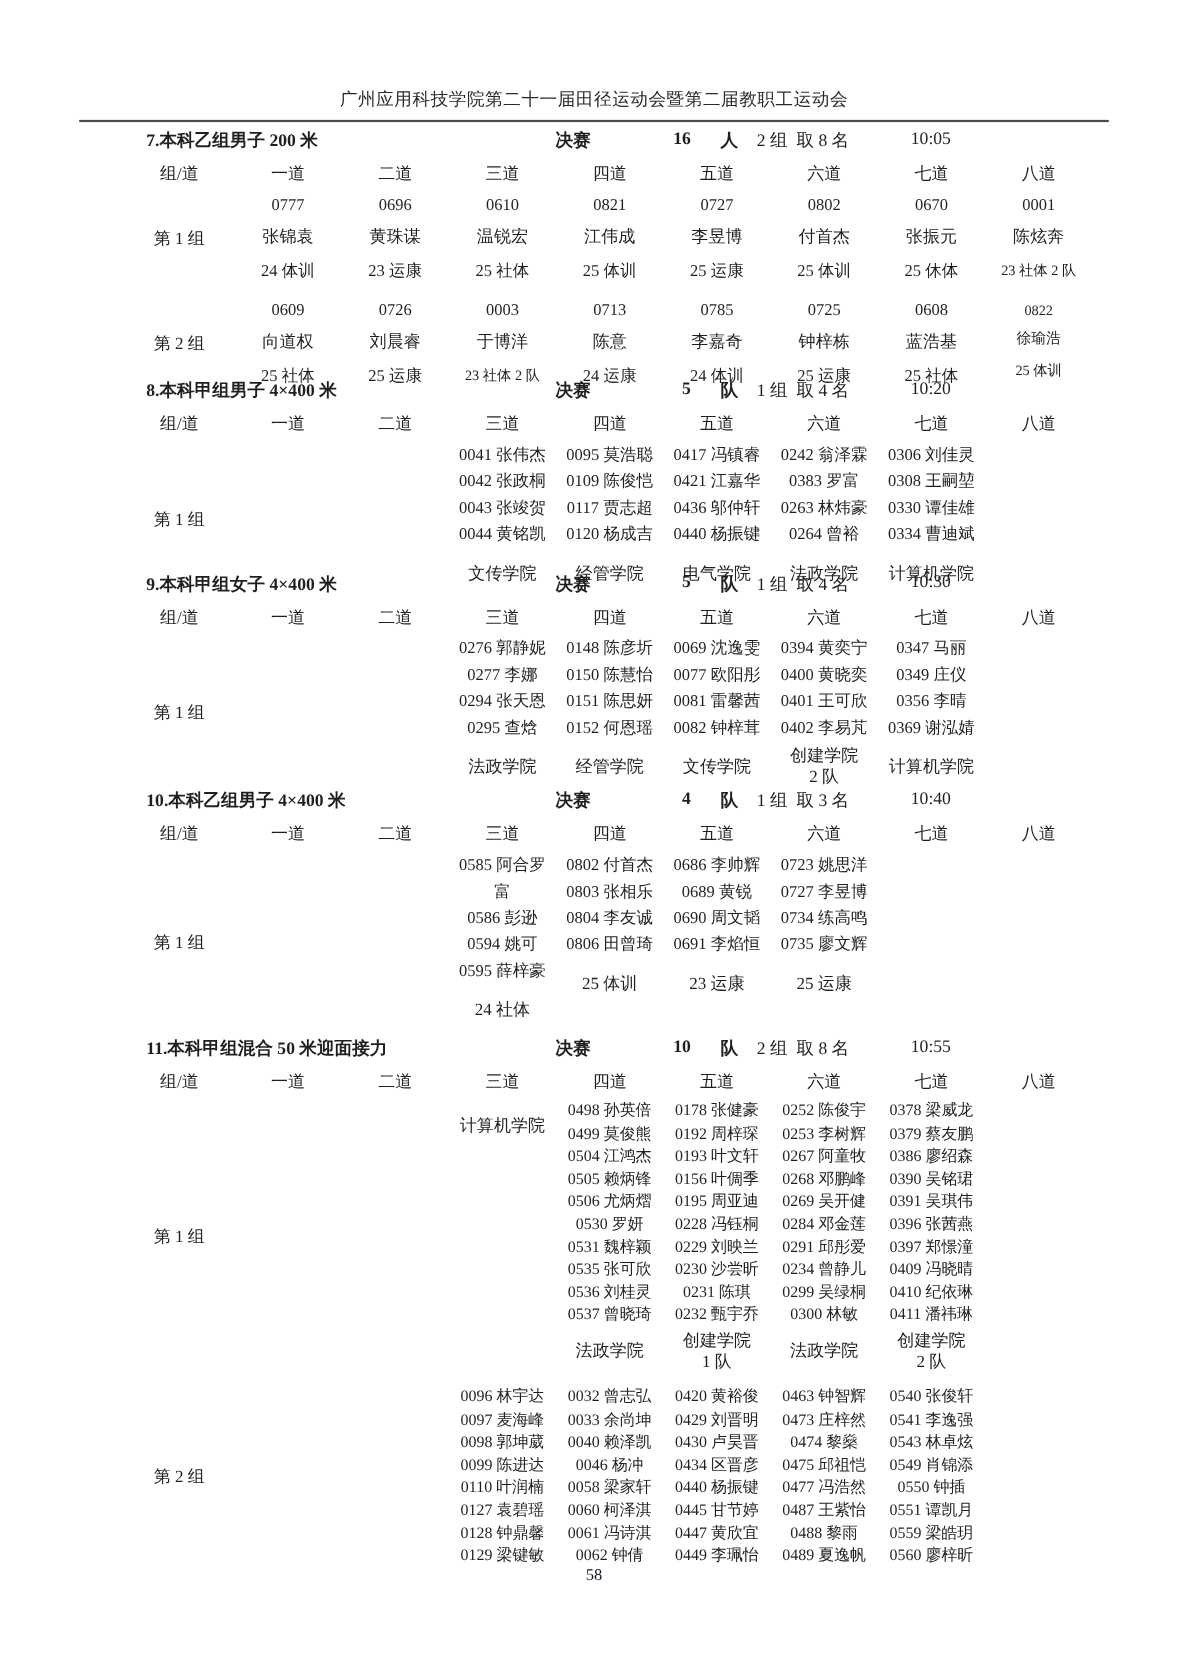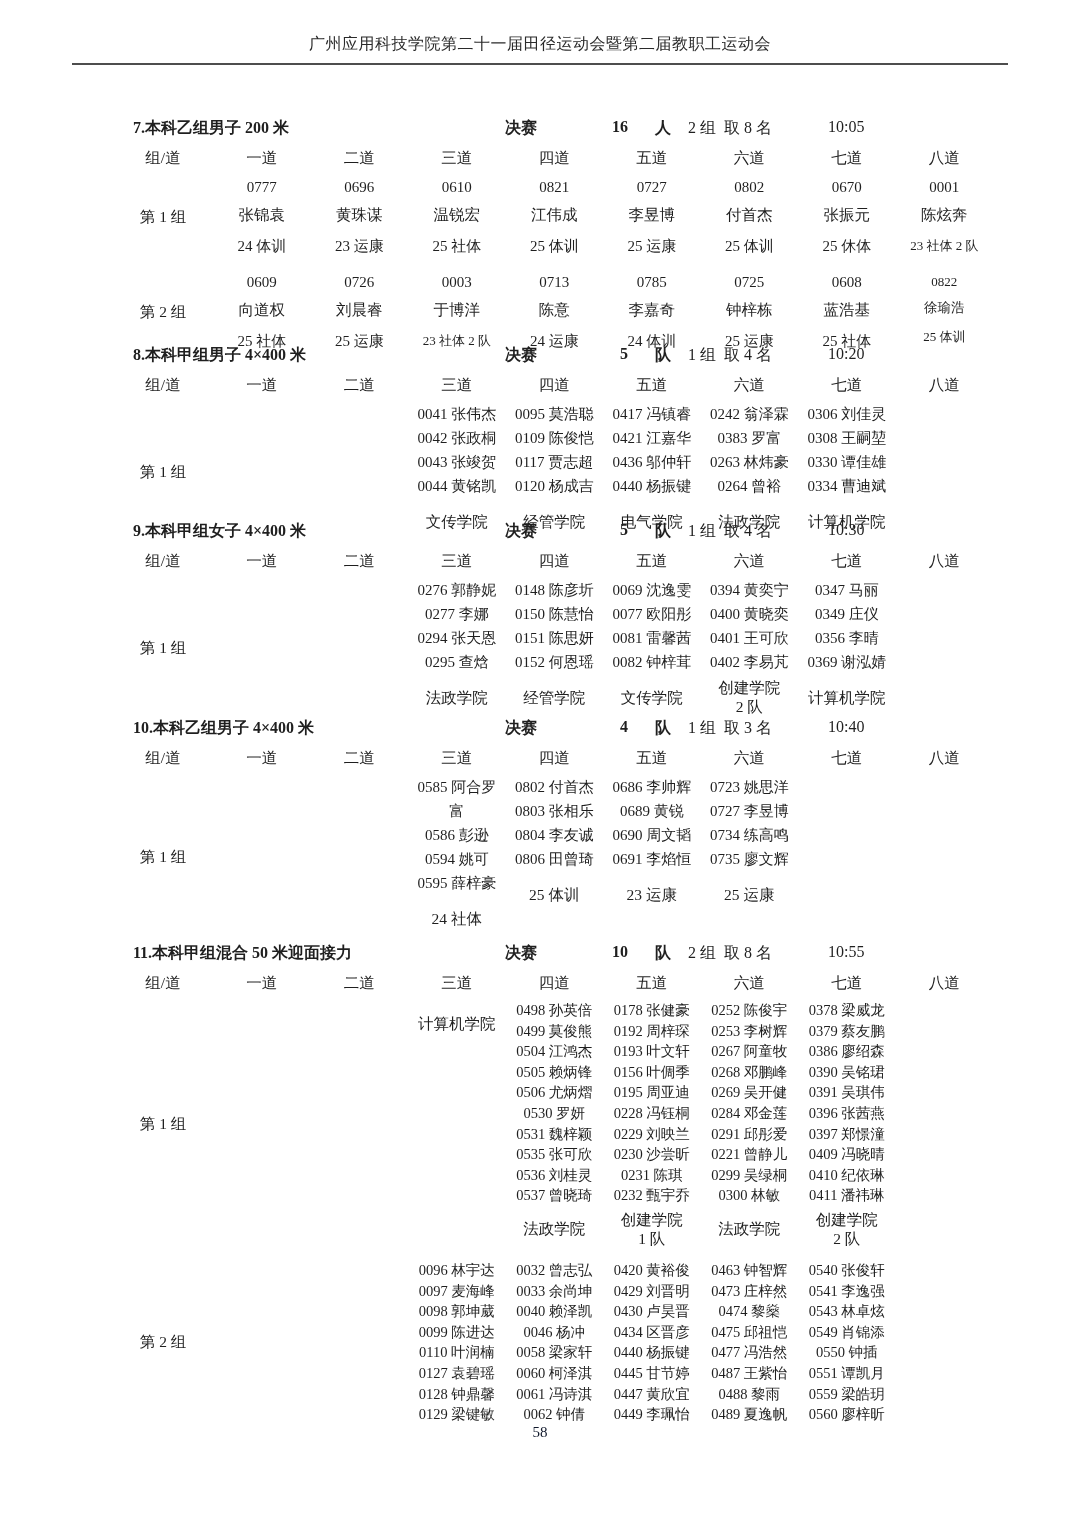--- a/index.html
+++ b/index.html
@@ -2,21 +2,21 @@
 <html><head>
 <meta charset="utf-8">
 <style>
   html,body{margin:0;padding:0;}
   body{
     width:1080px;height:1515px;background:#ffffff;color:#1f1f1f;
     font-family:"Liberation Serif","DejaVu Serif",serif;
     position:relative;overflow:hidden;
   }
   .page-header{
-    text-align:center;padding-top:34px;font-size:16px;letter-spacing:.5px;color:#2a2a2a;
+    text-align:center;padding-top:80px;font-size:16px;letter-spacing:.5px;color:#2a2a2a;
   }
   .header-rule{
     margin:8px 72px 0 72px;border-top:2px solid #4d4d4d;height:0;
   }
   .content{
     position:absolute;left:113px;top:0;width:880px;height:1134px;
   }
   .event{position:absolute;width:880px;}
   .ev-7{top:118px;} .ev-8{top:345px;} .ev-9{top:521px;} .ev-10{top:718px;} .ev-11{top:943px;}
   .event-head{position:relative;height:26px;font-size:16px;}
@@ -433,21 +433,21 @@
         </div>
         <div class="relay-cell">
           <div class="roster">
             <div class="rline">0252 陈俊宇</div>
             <div class="rline">0253 李树辉</div>
             <div class="rline">0267 阿童牧</div>
             <div class="rline">0268 邓鹏峰</div>
             <div class="rline">0269 吴开健</div>
             <div class="rline">0284 邓金莲</div>
             <div class="rline">0291 邱彤爱</div>
-            <div class="rline">0221 曾静儿</div>
+            <div class="rline">0234 曾静儿</div>
             <div class="rline">0299 吴绿桐</div>
             <div class="rline">0300 林敏</div>
           </div>
           <div class="college">法政学院</div>
         </div>
         <div class="relay-cell">
           <div class="roster">
             <div class="rline">0378 梁威龙</div>
             <div class="rline">0379 蔡友鹏</div>
             <div class="rline">0386 廖绍森</div>

